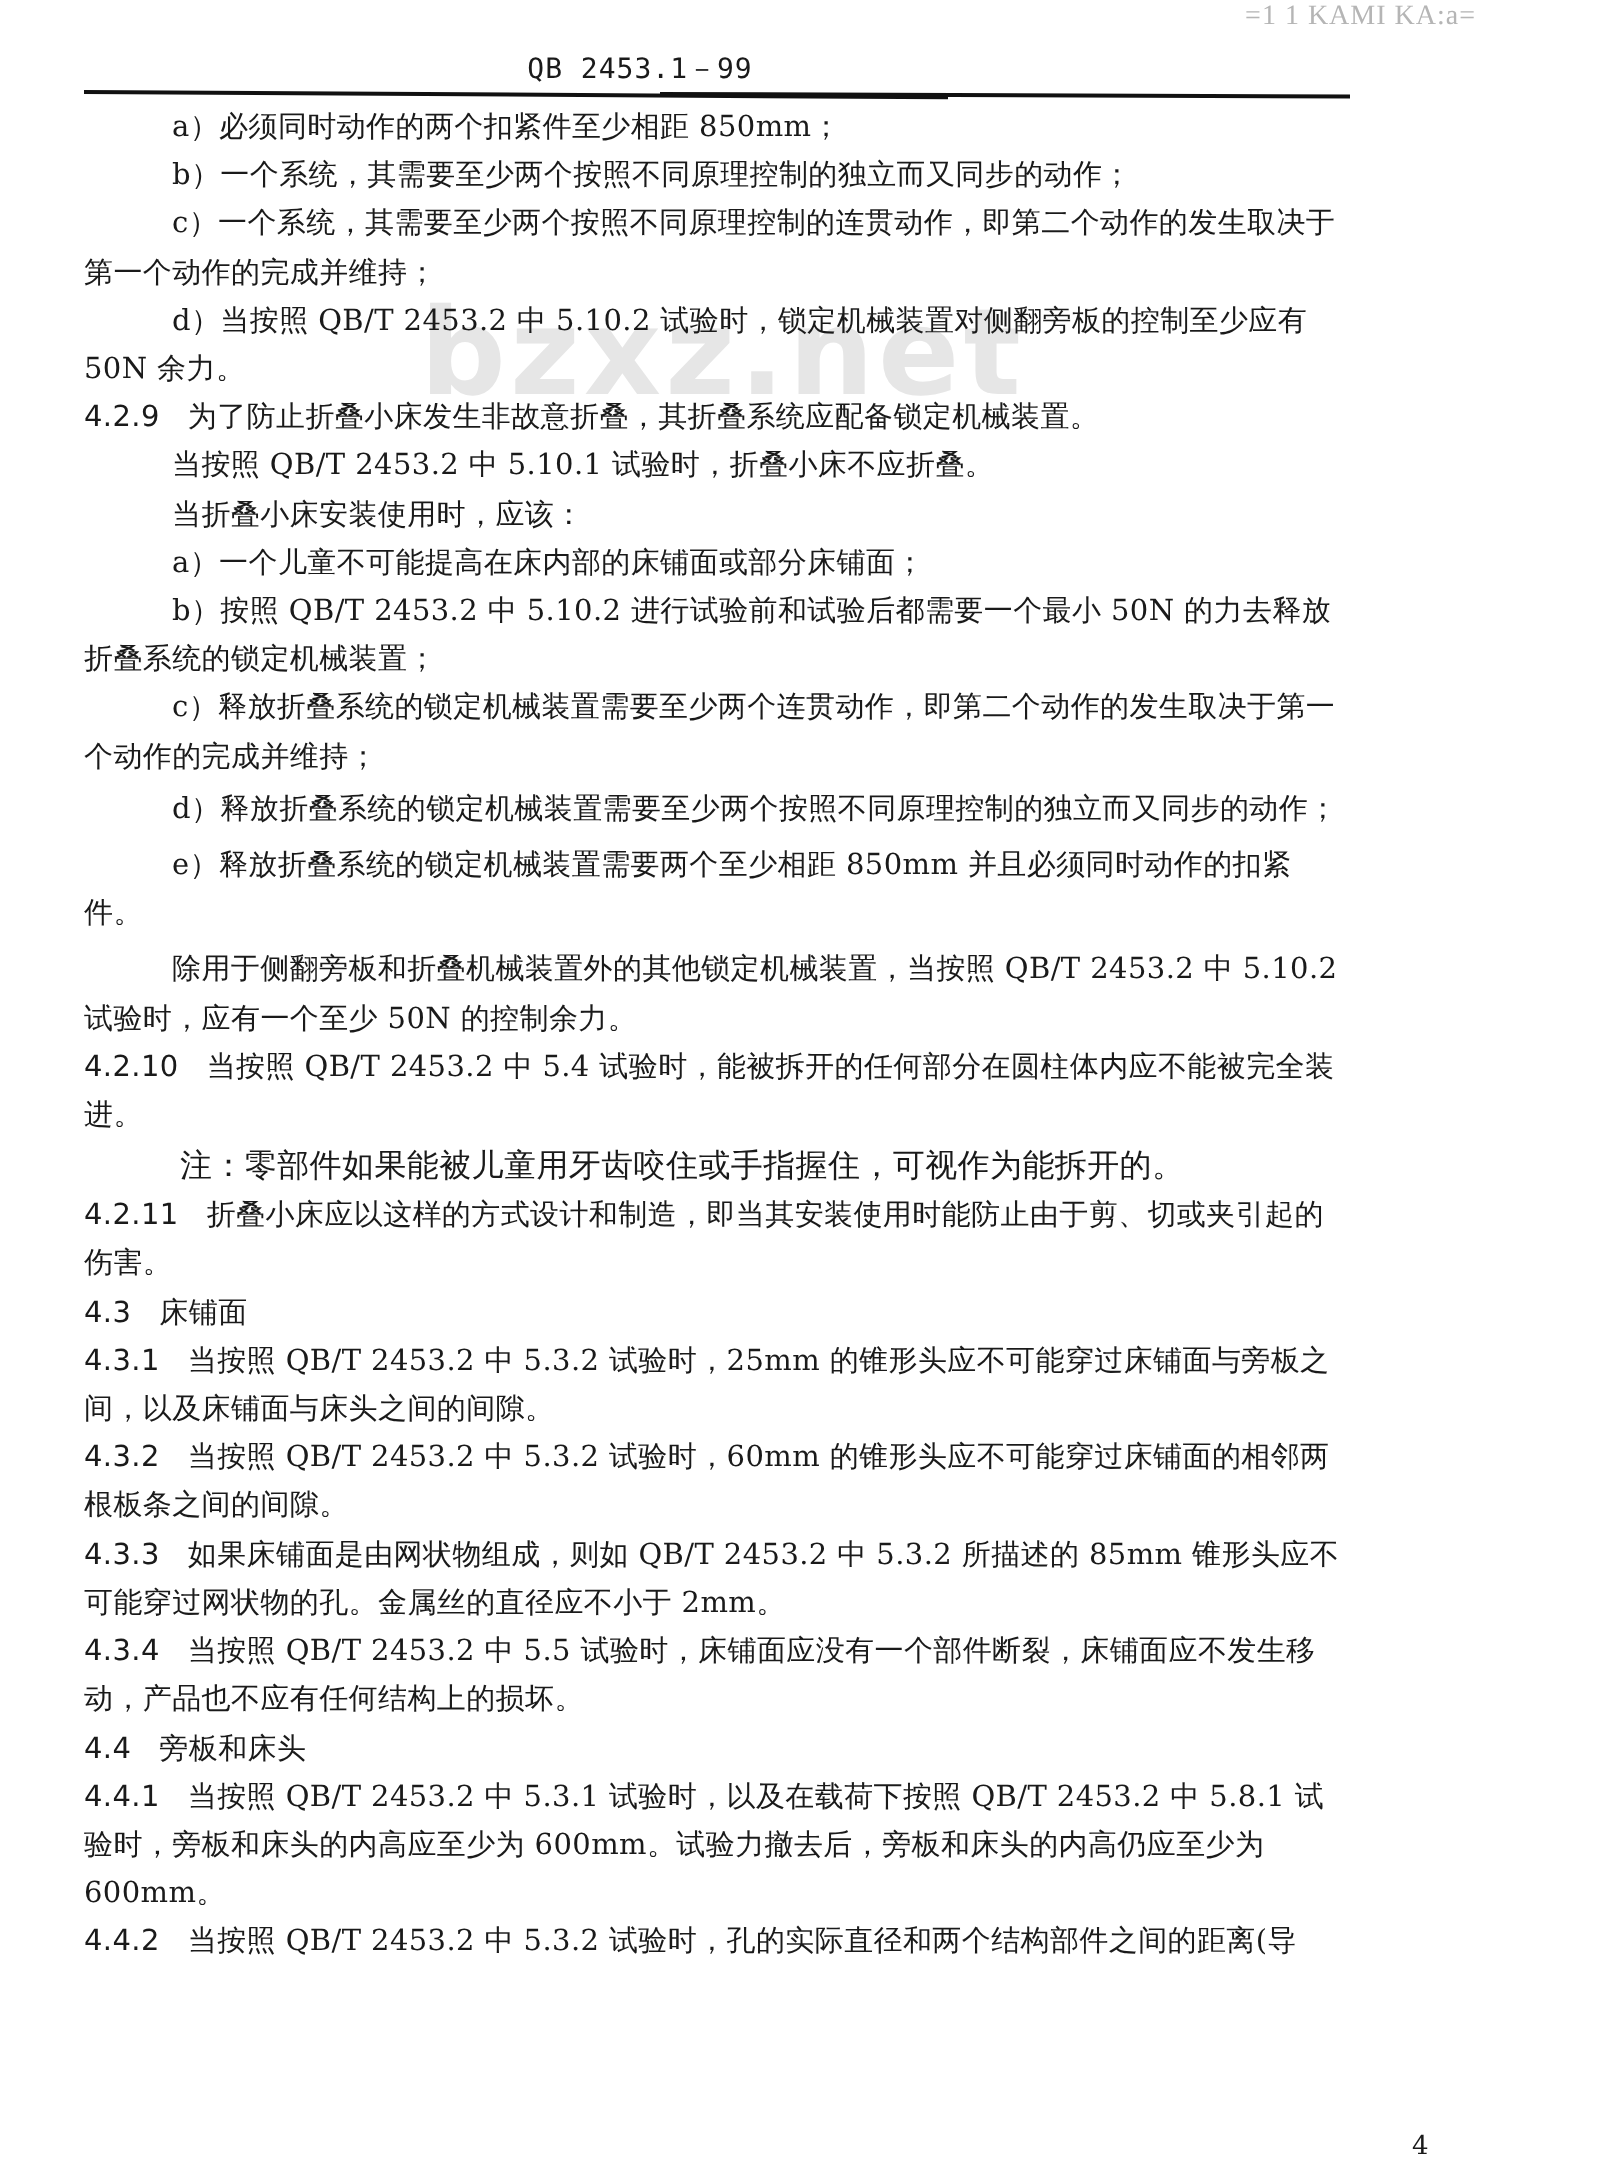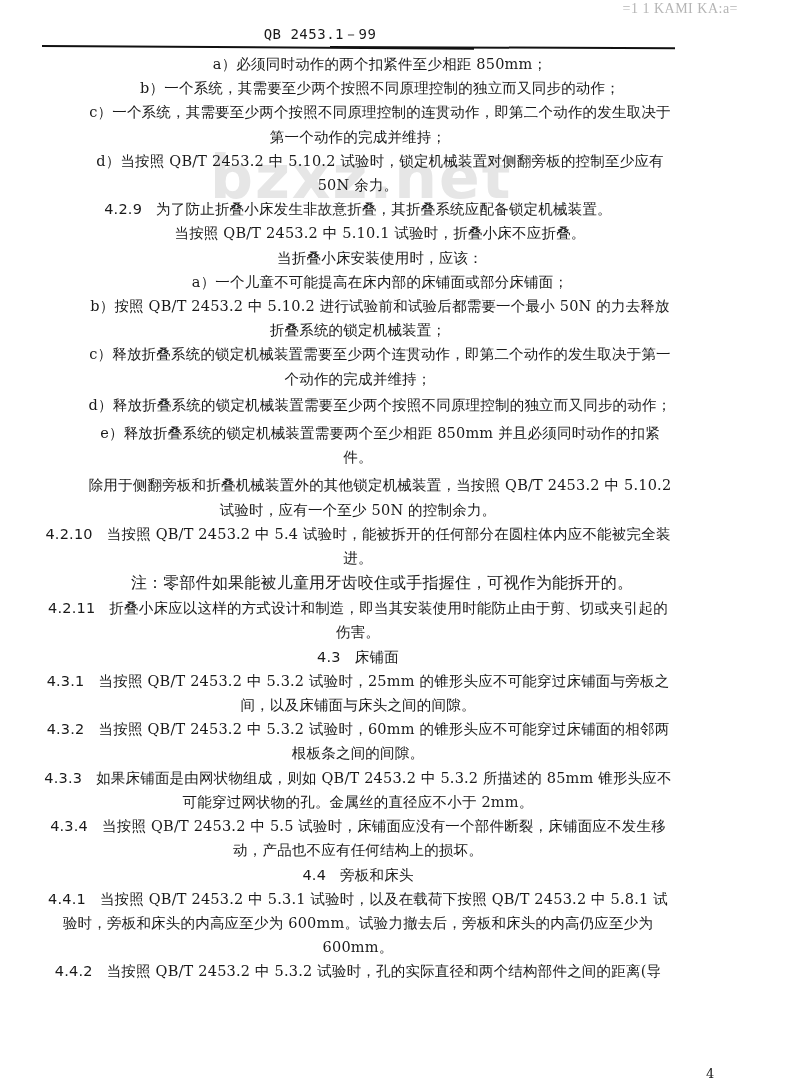--- a/index.html
+++ b/index.html
@@ -17,21 +17,21 @@
   }
   .header-rule {
     position: absolute; top: 45px; left: 42px; width: 432px; height: 2px; background: #111;
     transform: rotate(0.35deg); transform-origin: left center;
   }
   .header-rule.r2 { left: 330px; width: 345px; top: 46px; transform: rotate(0.2deg); }
   .watermark {
     position: absolute; top: 142px; left: 210px; font-family: "DejaVu Sans", sans-serif; font-weight: bold;
     font-size: 60px; color: #e6e6e6; letter-spacing: 2px; z-index: 0;
   }
-  .content { position: absolute; top: 52px; left: 42px; width: 632px; z-index: 1; text-align: center; }
+  .content { position: absolute; top: 52px; left: 42px; width: 632px; z-index: 1; }
   .line { font-size: 14.5px; line-height: 24.2px; white-space: nowrap; }
   .indent { padding-left: 44px; }
   .wrap { white-space: normal; letter-spacing: 0.2px; }
   .note { font-size: 16px; padding-left: 48px; line-height: 26px; }
   .sec { font-family: "DejaVu Sans", sans-serif; }
   .sec .num { display: inline-block; margin-right: 14px; }
   .page-number {
     position: absolute; top: 1066px; left: 706px; font-size: 13px;
   }
 </style>

